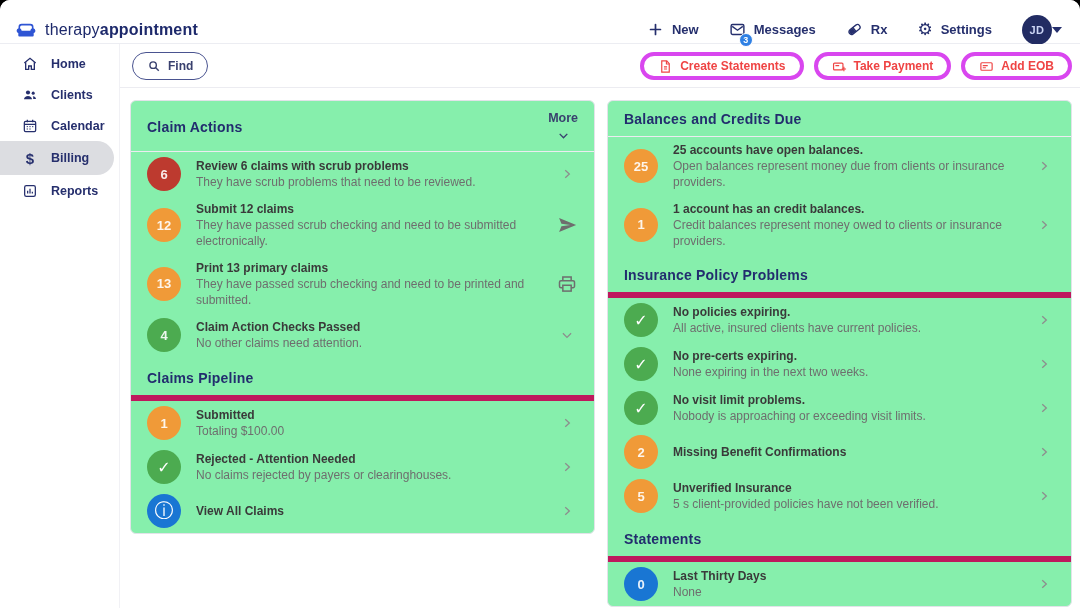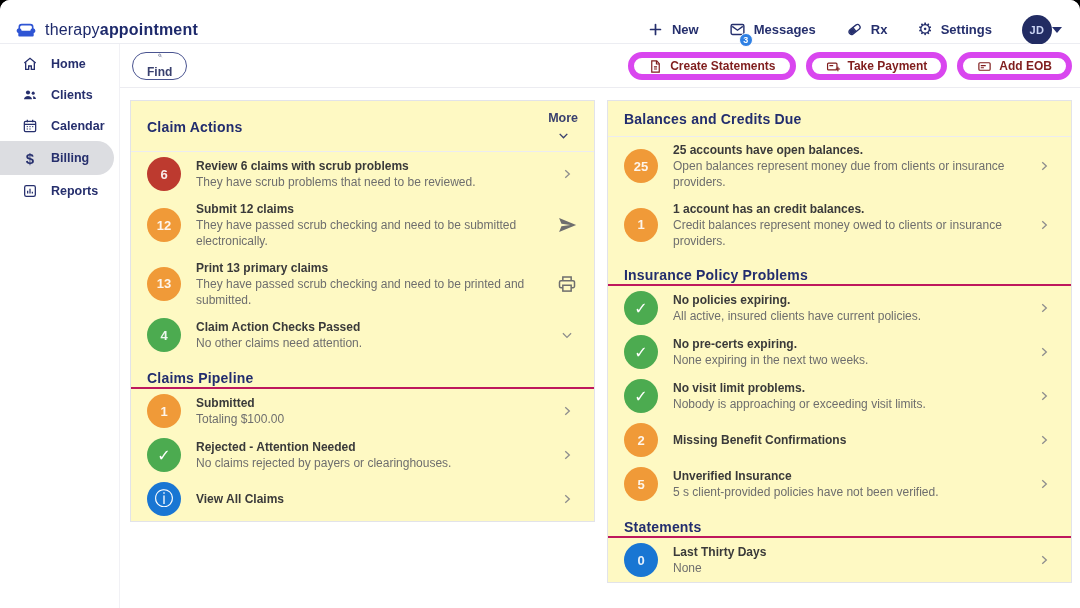--- a/index.html
+++ b/index.html
@@ -26,34 +26,34 @@
   .main { flex:1; display:flex; min-height:0; }
   .sidebar { width:120px; flex:0 0 120px; padding-top:4px; border-right:1px solid #f1f1f5; background:#fff; }
   .side-item { height:31px; display:flex; align-items:center; gap:13px; padding-left:22px; color:#262f6d; font-size:12.5px; font-weight:600; cursor:pointer; }
   .side-item svg { width:16px; height:16px; flex:0 0 16px; }
   .side-item .dollar { width:16px; text-align:center; font-size:15px; font-weight:700; }
   .side-item.active { background:#dcdde1; border-radius:0 18px 18px 0; margin-right:5px; font-weight:700; height:34px; }
 
   .content { flex:1; background:#fff; display:flex; flex-direction:column; min-width:0; }
   .toolbar { display:flex; align-items:flex-start; justify-content:space-between; padding:8px 8px 7px 12px; border-bottom:1px solid #ececf1; }
   .btn { display:inline-flex; align-items:center; gap:7px; height:28px; padding:0 14px; border-radius:14px; background:#fff; font-size:12px; font-weight:600; cursor:pointer; }
-  .btn-find { border:1px solid #4a5490; color:#39406e;flex-direction:column; }
+  .btn-find { border:1px solid #4a5490; color:#39406e; }
   .btn-find svg { width:14px; height:14px; }
-  .btn-blue { border:6px solid #d946ef; color:#7f1d1d; }
+  .btn-blue { border:4px solid #d946ef; color:#ef4444; }
   .btn-blue svg { width:15px; height:15px; }
   .btn-group { display:flex; gap:10px; }
 
   
   .cards { display:flex; gap:12px; padding:12px 8px 0 10px; align-items:flex-start; }
-  .card { flex:1; background:#fef9c3; border:1px solid #e2e3e9; border-radius:0; overflow:hidden; }
+  .card { flex:1; background:#86efac; border:1px solid #e2e3e9; border-radius:6px; overflow:hidden; }
   .card-header { display:flex; align-items:center; justify-content:space-between; padding:10px 16px 9px; border-bottom:1px solid #ececf1; }
   .card-title, .section-title { font-size:14px; font-weight:700; color:#222d6e; letter-spacing:.2px; }
   .more-link { display:flex; align-items:center; gap:4px; color:#39406e; font-size:12.5px; font-weight:600; cursor:pointer;flex-direction:column; }
   .more-link svg { width:13px; height:13px; }
-  .section-head { padding:12px 16px 0; border-bottom:2px solid #be185d; }
+  .section-head { padding:12px 16px 8px; border-bottom:6px solid #be185d; }
 
   .row { display:flex; align-items:center; gap:15px; padding:5px 16px; min-height:43px; cursor:pointer; }
   .badge { width:34px; height:34px; flex:0 0 34px; border-radius:50%; display:flex; align-items:center; justify-content:center; color:rgba(255,255,255,.9); font-size:13px; font-weight:600; }
   .badge.glyph { font-size:16px; color:#fff; }
   .badge.info-glyph { font-size:19px; font-weight:400; }
   .row-text { flex:1; display:flex; flex-direction:column; justify-content:center; min-width:0; }
   .row-title { font-size:12px; font-weight:700; color:#3a3a3a; line-height:1.35; }
   .row-sub { font-size:12px; color:#6e6e6e; line-height:1.35; }
   .row-sub:empty { display:none; }
   .trail { flex:0 0 22px; display:flex; justify-content:center; color:#8d8d8d; }

